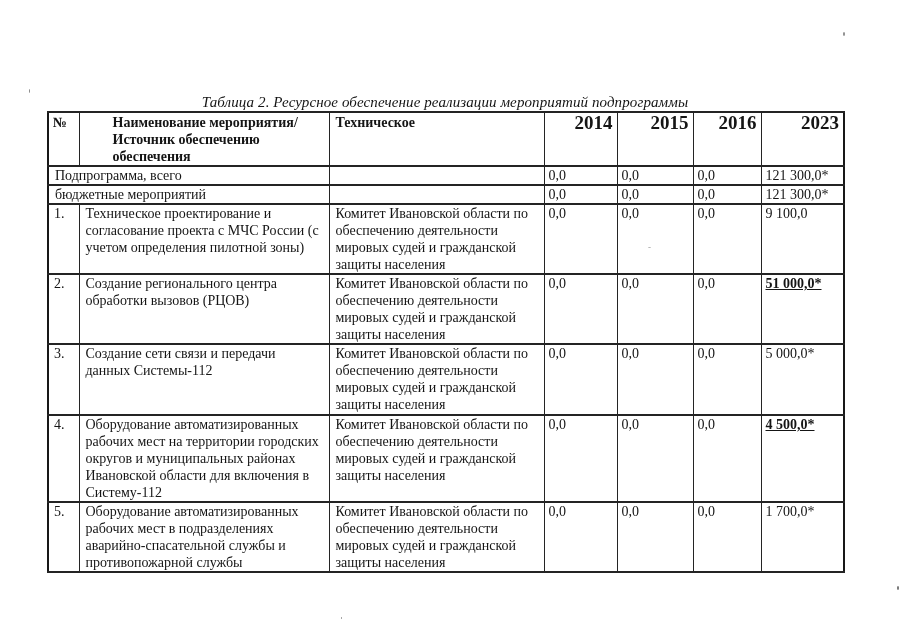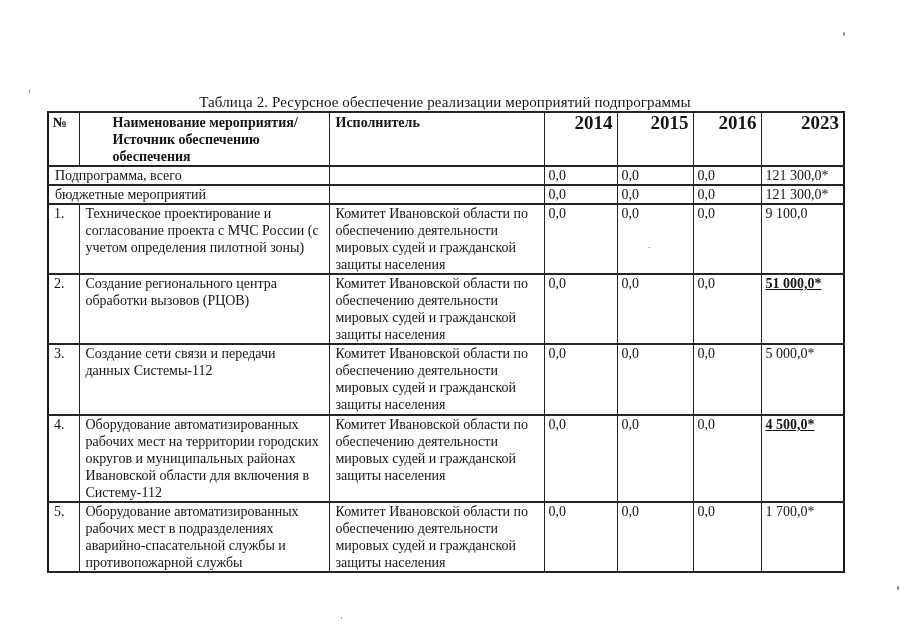--- a/index.html
+++ b/index.html
@@ -18,20 +18,21 @@
   }
   .caption {
     position: absolute;
     top: 94px;
     left: 47px;
     width: 796px;
     text-align: center;
     font-size: 15px;
     letter-spacing: 0.1px;
     white-space: nowrap;
+    font-style: italic;
   }
   table.doc-table {
     position: absolute;
     top: 111px;
     left: 47px;
     width: 796px;
     border-collapse: collapse;
     table-layout: fixed;
     border: 2px solid #181818;
   }
@@ -108,21 +109,21 @@
       <col style="width:68px">
       <col style="width:83px">
     </colgroup>
     <thead>
       <tr class="hdr">
         <th>№</th>
         <th class="name-cell">
           <span class="hdr-line">Наименование мероприятия/</span>
           <span class="hdr-line">Источник обеспечению обеспечения</span>
         </th>
-        <th class="exec-cell">Исполнитель</th>
+        <th class="exec-cell">Техническое</th>
         <th class="year-h">2014</th>
         <th class="year-h">2015</th>
         <th class="year-h">2016</th>
         <th class="year-h">2023</th>
       </tr>
     </thead>
     <tbody>
       <tr class="sum">
         <td class="sum-label" colspan="2">Подпрограмма, всего</td>
         <td class="exec-cell"></td>

